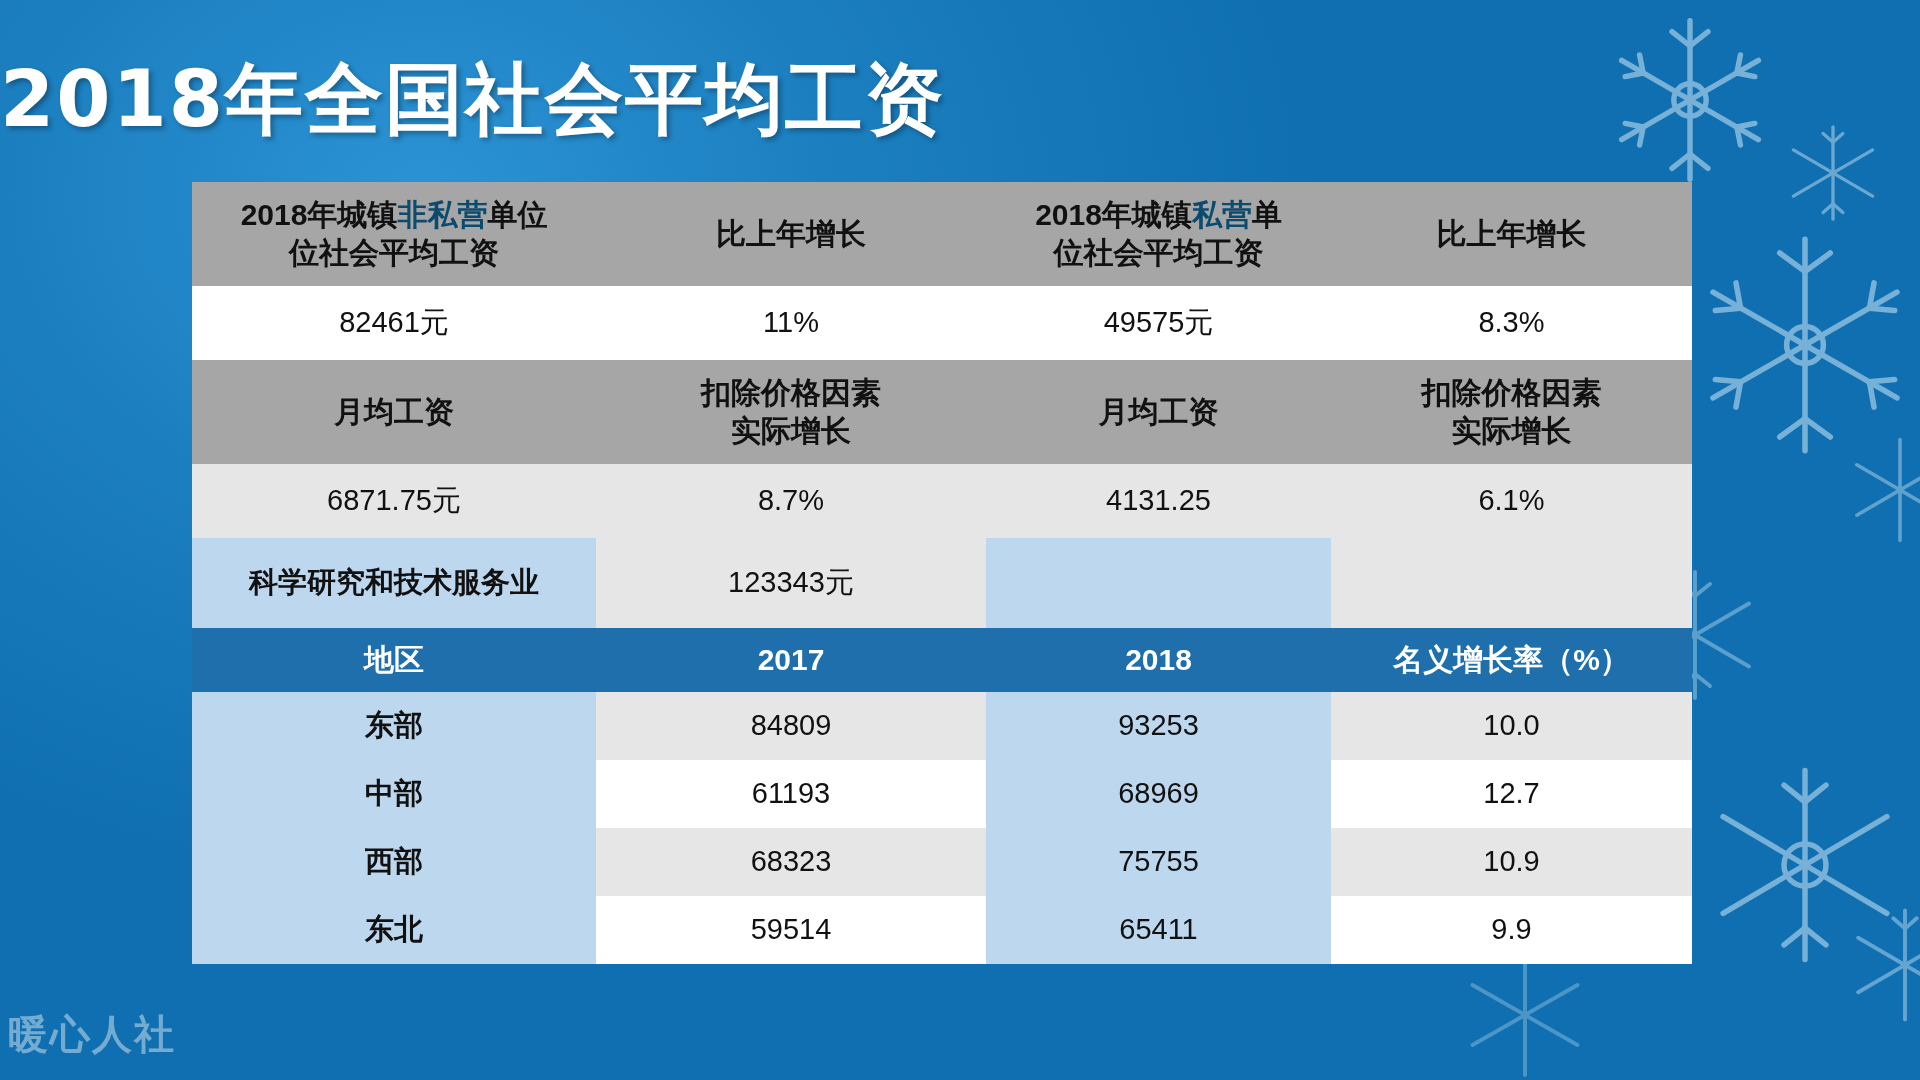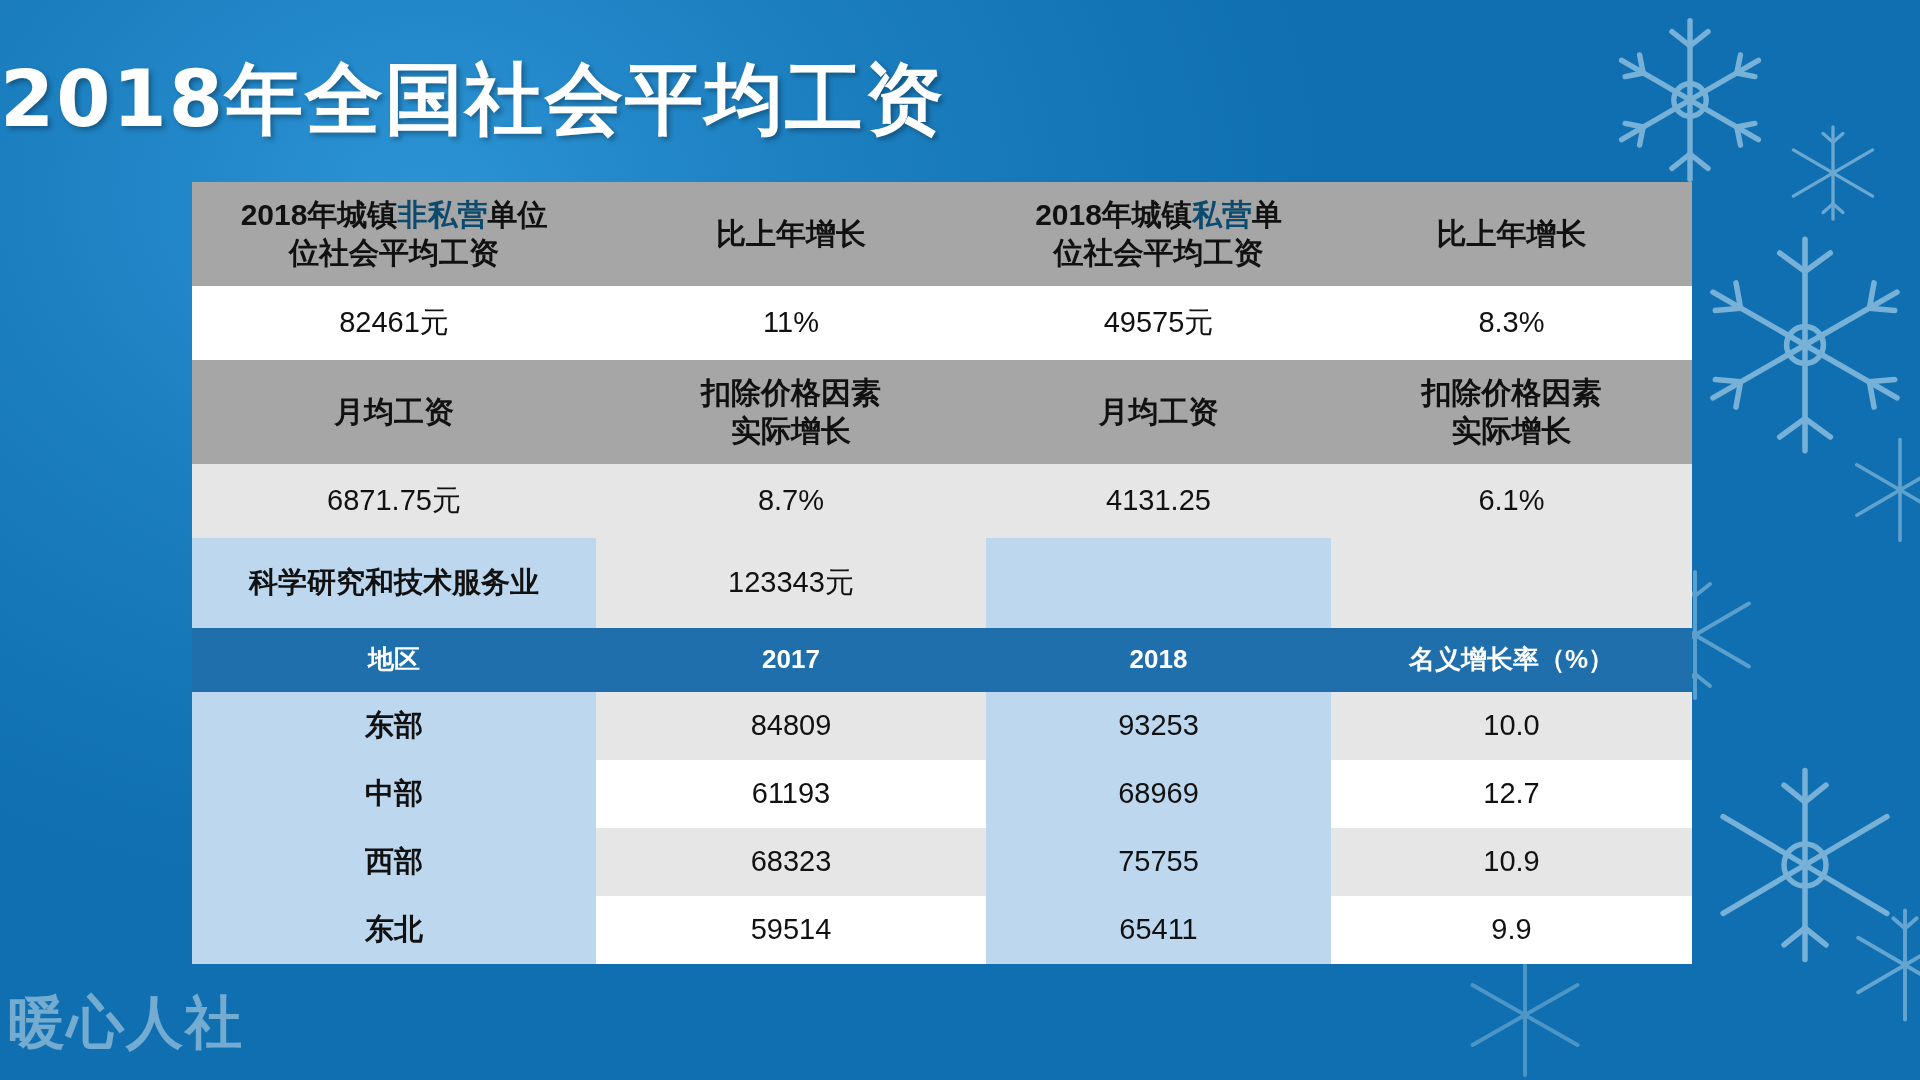--- a/index.html
+++ b/index.html
@@ -82,36 +82,36 @@
   .row-grey2 { background: #a6a6a6; font-weight: bold; height: 92px; font-size: 30px; }
   .row-light { background: #e6e6e6; height: 62px; }
   .cell-blue { background: #bdd7ee; font-weight: bold; }
   .cell-lightgrey { background: #e6e6e6; }
   .cell-white { background: #ffffff; }
   .band-blue {
     background: #1f6fad;
     color: #ffffff;
     font-weight: bold;
     height: 52px;
-    font-size: 26px;
+    font-size: 30px;
   }
   .region-name { background: #bdd7ee; font-weight: bold; height: 56px; }
   .v-alt-a { background: #e6e6e6; }
   .v-alt-b { background: #ffffff; }
   .v-blue { background: #bdd7ee; }
   .red { color: #0c4a6e; }
   .tall { height: 112px; }
   .tall2 { height: 78px; margin-left: 8px; }
 
   
   #watermark {
     position: absolute;
     left: 8px;
     bottom: 18px;
-    font-size: 57px;
+    font-size: 40px;
     font-weight: bold;
     color: rgba(255,255,255,.42);
     font-family: Liberation Serif, serif;
     letter-spacing: 2px;
   }
 </style>
 </head>
 <body>
 
 <div id="slide">

